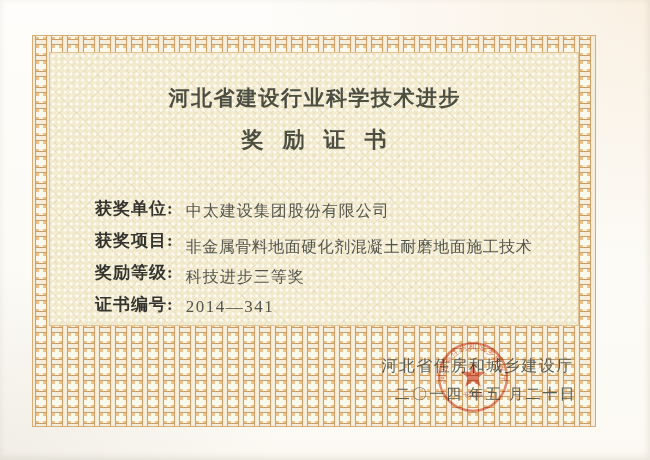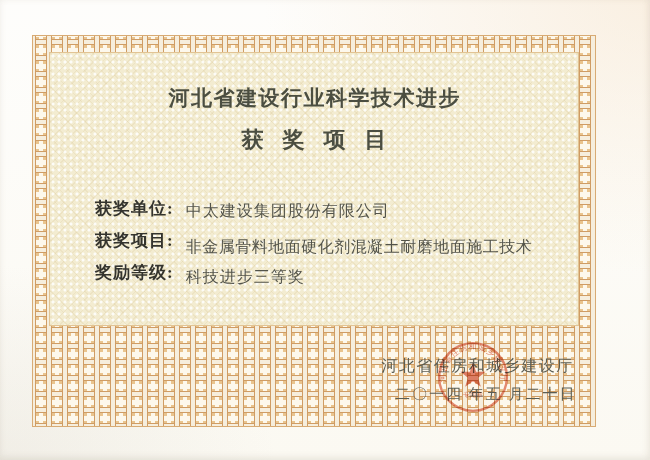--- a/index.html
+++ b/index.html
@@ -77,30 +77,33 @@
   }
 </style>
 </head>
 <body>
 
 <div class="page">
   <div class="cert-frame">
     <div class="cert-body">
 
       <div class="title-line1">河北省建设行业科学技术进步</div>
-      <div class="title-line2">获奖项目</div>
+      <div class="title-line2">奖励证书</div>
 
       <div class="field-row row-0">
         <span class="label">获奖单位:</span><span class="value">中太建设集团股份有限公司</span>
       </div>
       <div class="field-row row-2">
         <span class="label">奖励等级:</span><span class="value">科技进步三等奖</span>
       </div>
       <div class="field-row row-1">
         <span class="label">获奖项目:</span><span class="value">非金属骨料地面硬化剂混凝土耐磨地面施工技术</span>
+      </div>
+      <div class="field-row row-3">
+        <span class="label">证书编号:</span><span class="value">2014—341</span>
       </div>
 
       <div class="issuer-line">河北省住房和城乡建设厅</div>
       <div class="date-line">二〇一四 年五 月二十日</div>
 
       <svg class="seal" viewBox="0 0 76 76" xmlns="http://www.w3.org/2000/svg">
         <circle cx="38" cy="38" r="33" fill="none" stroke="#dc6a4e" stroke-width="2.4" opacity="0.85"></circle>
         <polygon points="38,24 34.94,32.79 25.64,32.98 33.05,38.61 30.36,47.52 38,42.2 45.64,47.52 42.95,38.61 50.36,32.98 41.06,32.79" fill="#d96048" opacity="0.85"></polygon>
         <defs>
           <path id="sealArc" d="M 11.92 44.99 A 27 27 0 1 1 64.08 44.99" fill="none"></path>

